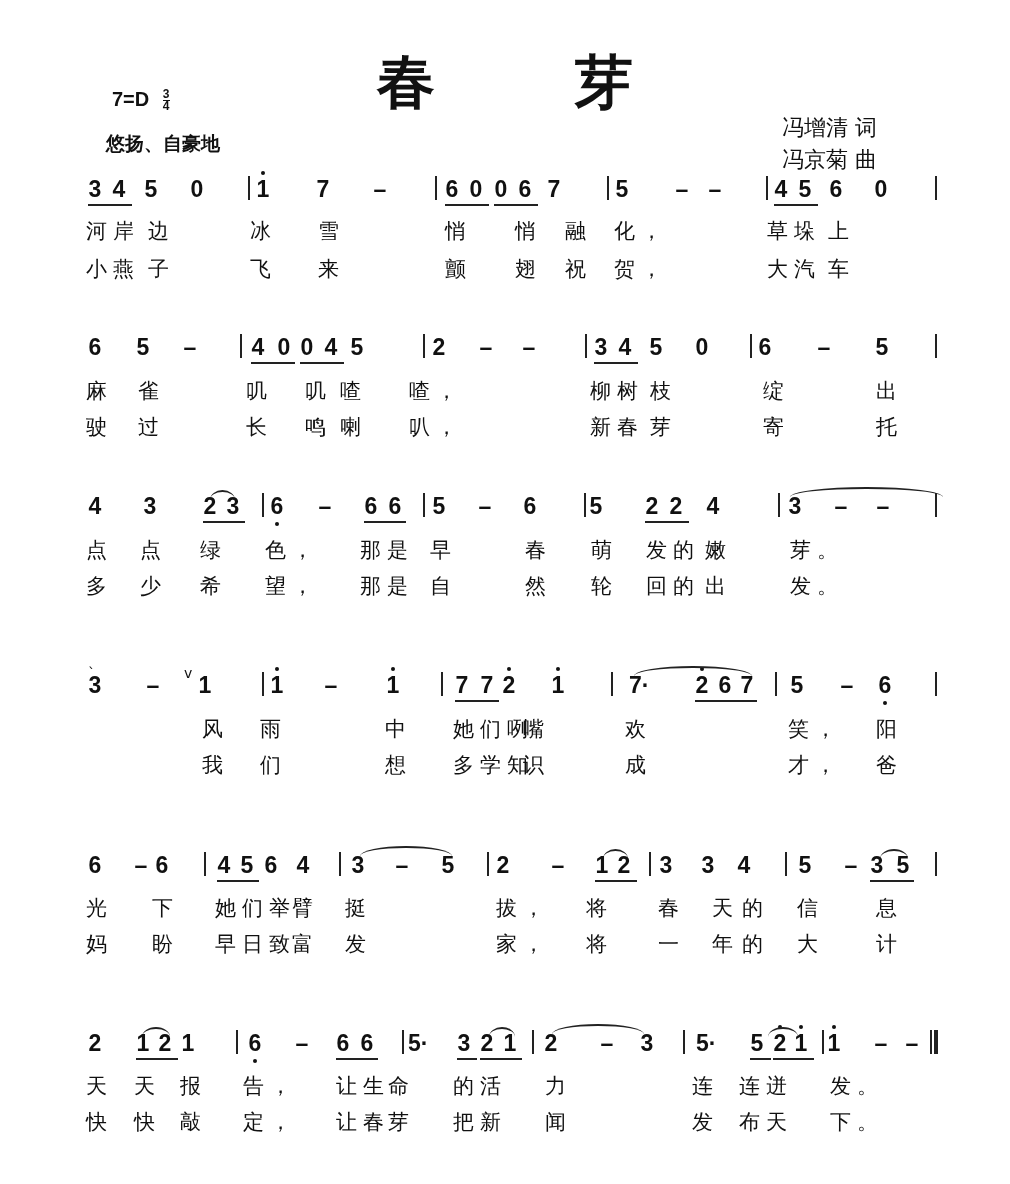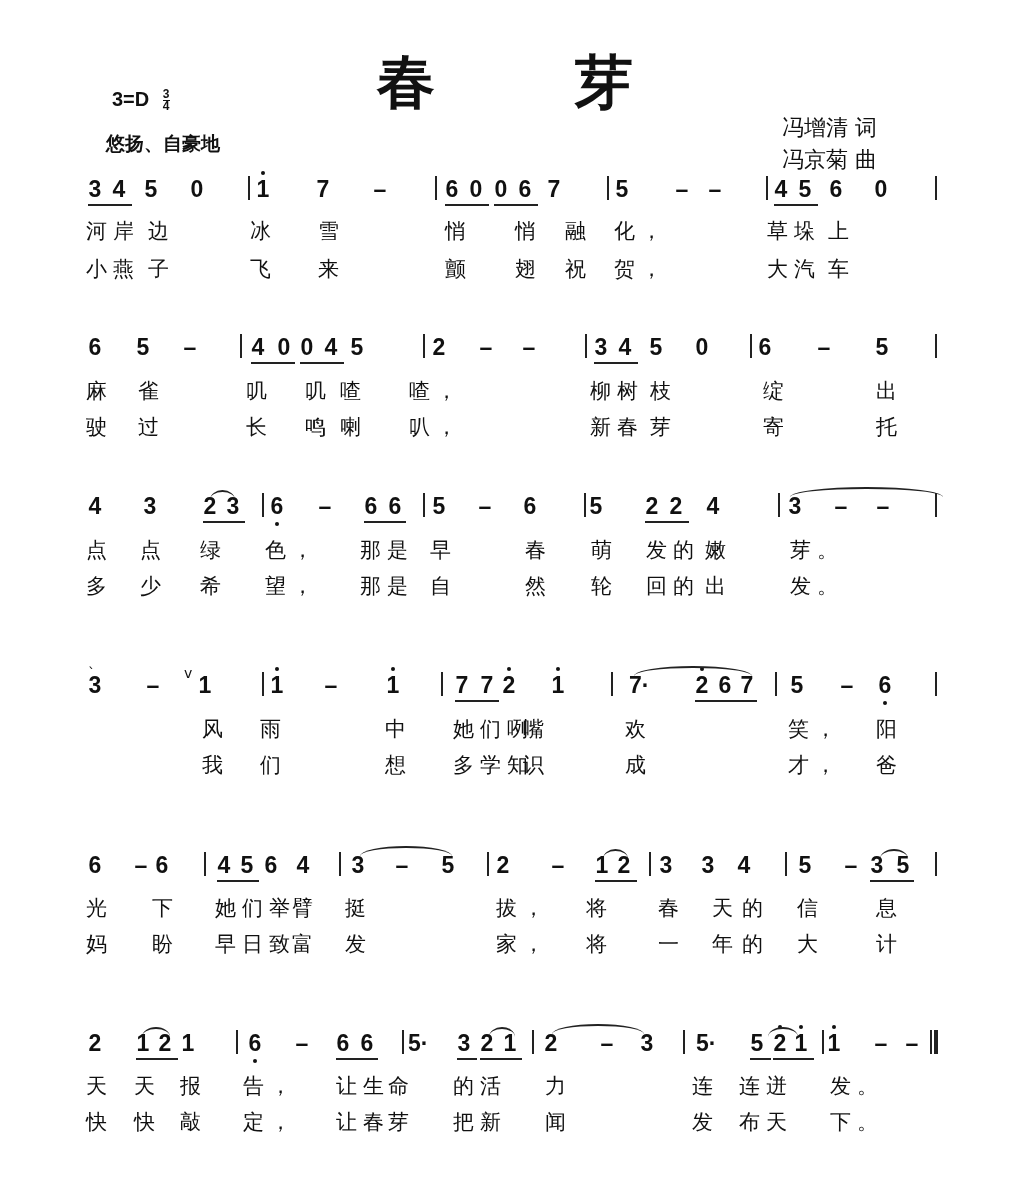--- a/index.html
+++ b/index.html
@@ -27,21 +27,21 @@
   .lyric { position: absolute; font-size: 21px; font-family: "DejaVu Sans", sans-serif; line-height: 26px;
            white-space: pre; }
   .slur { position: absolute; border-top: 2px solid #222; border-radius: 50% 50% 0 0 / 100% 100% 0 0; height: 8px; }
 </style>
 </head>
 <body>
 
 <div class="abs title">春 芽</div>
 
 <div class="abs key">
-  <span>3=D</span>
+  <span>7=D</span>
   <span class="timesig">
     <span style="display:block;border-bottom:1px solid #111">3</span>
     <span style="display:block">4</span>
   </span>
 </div>
 <div class="abs tempo">悠扬、自豪地</div>
 <div class="abs credit" style="top:113px">冯增清 词</div>
 <div class="abs credit" style="top:145px">冯京菊 曲</div>
 
 <div id="score">

